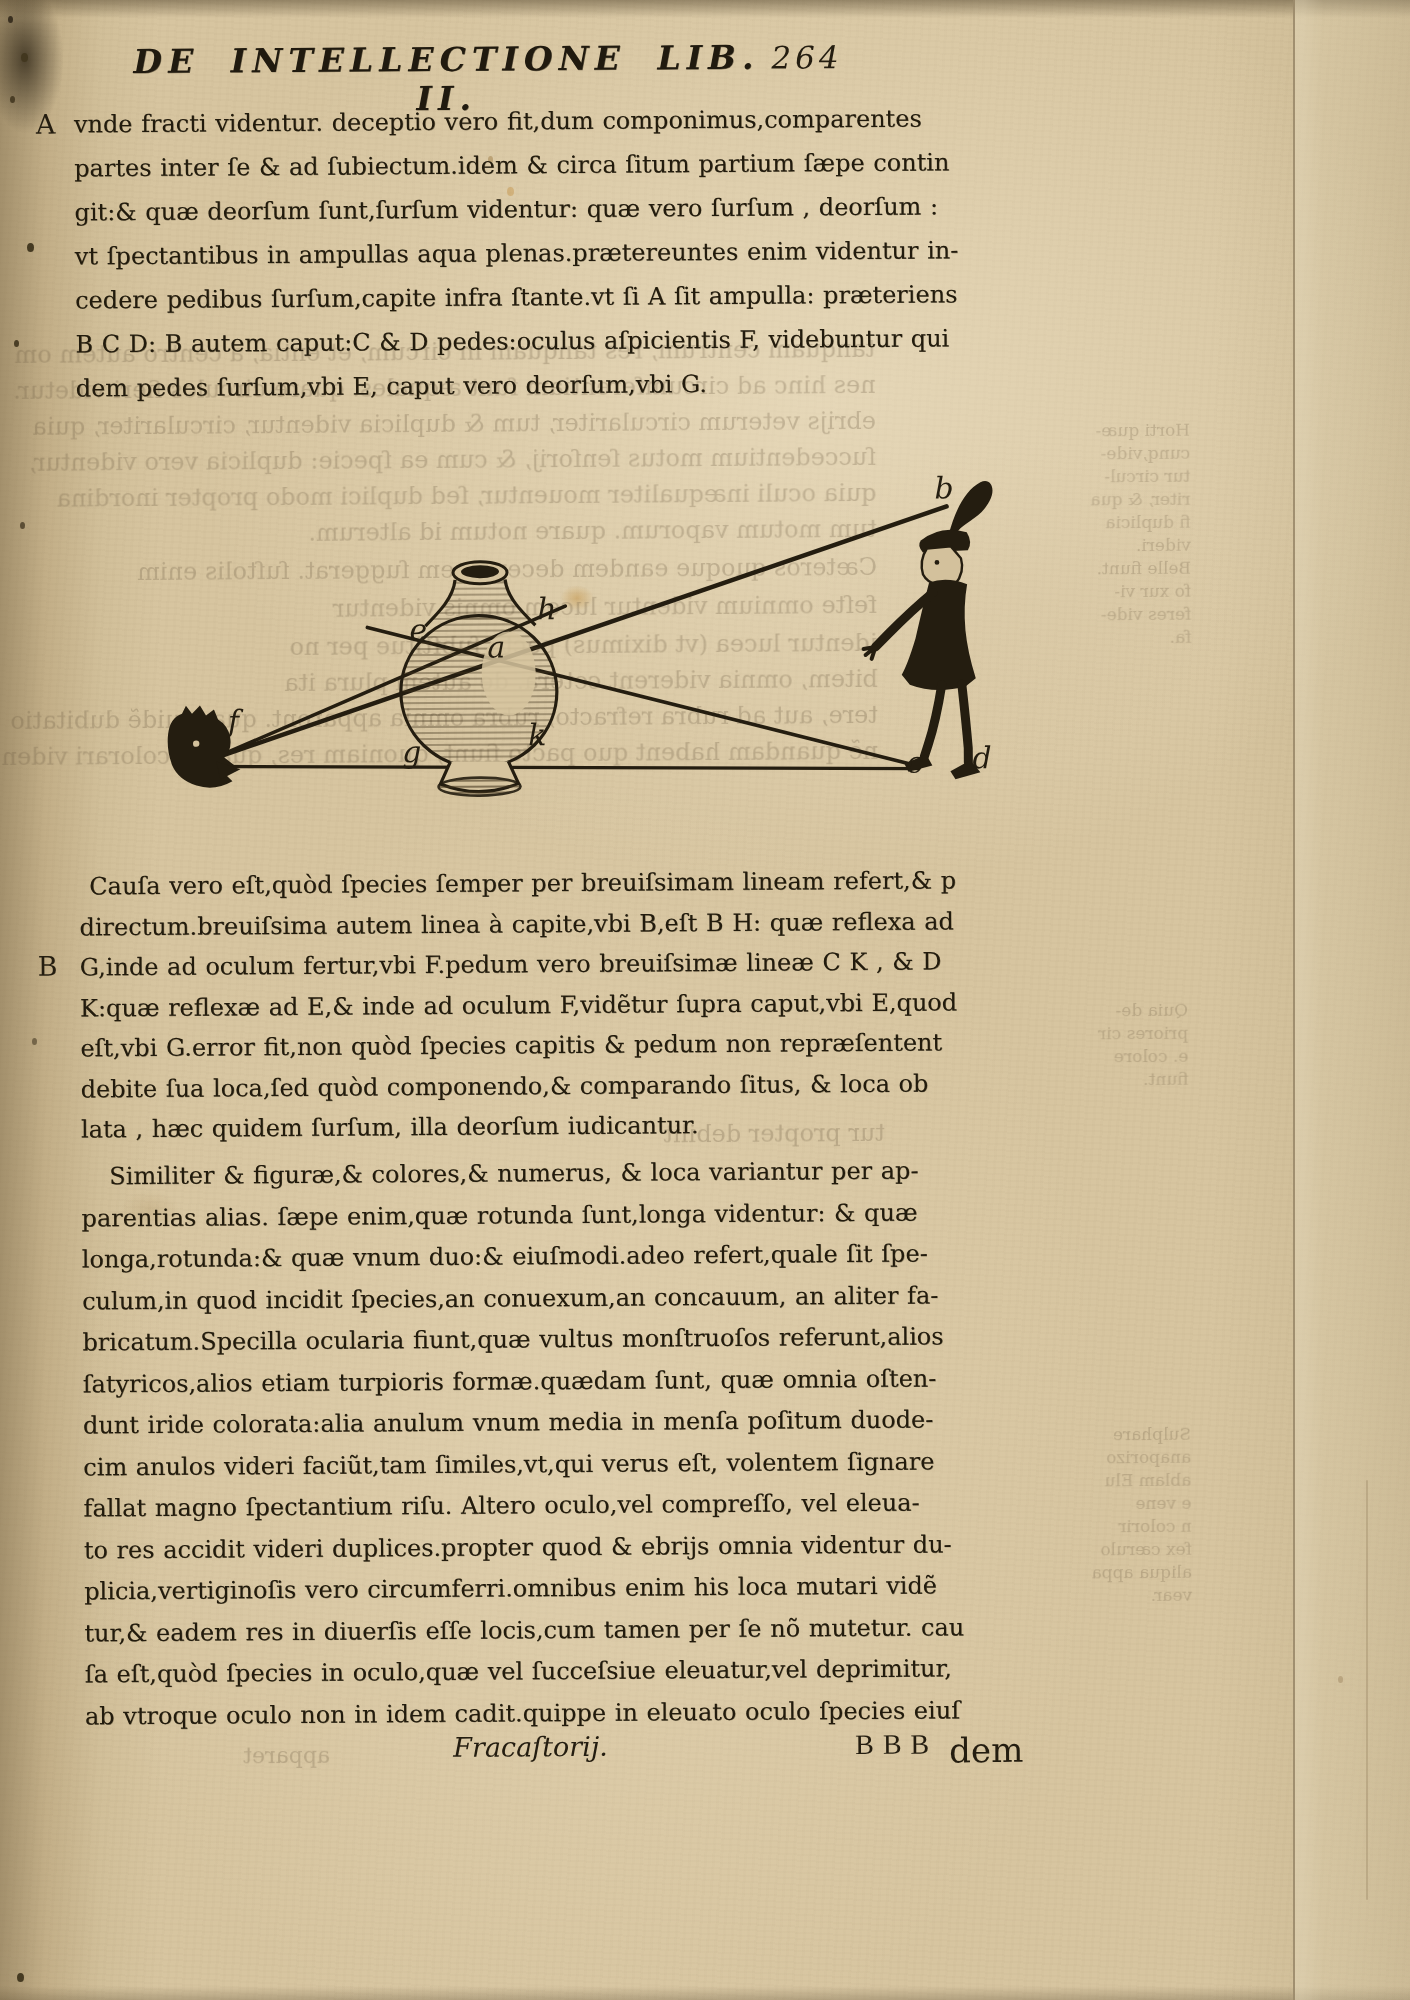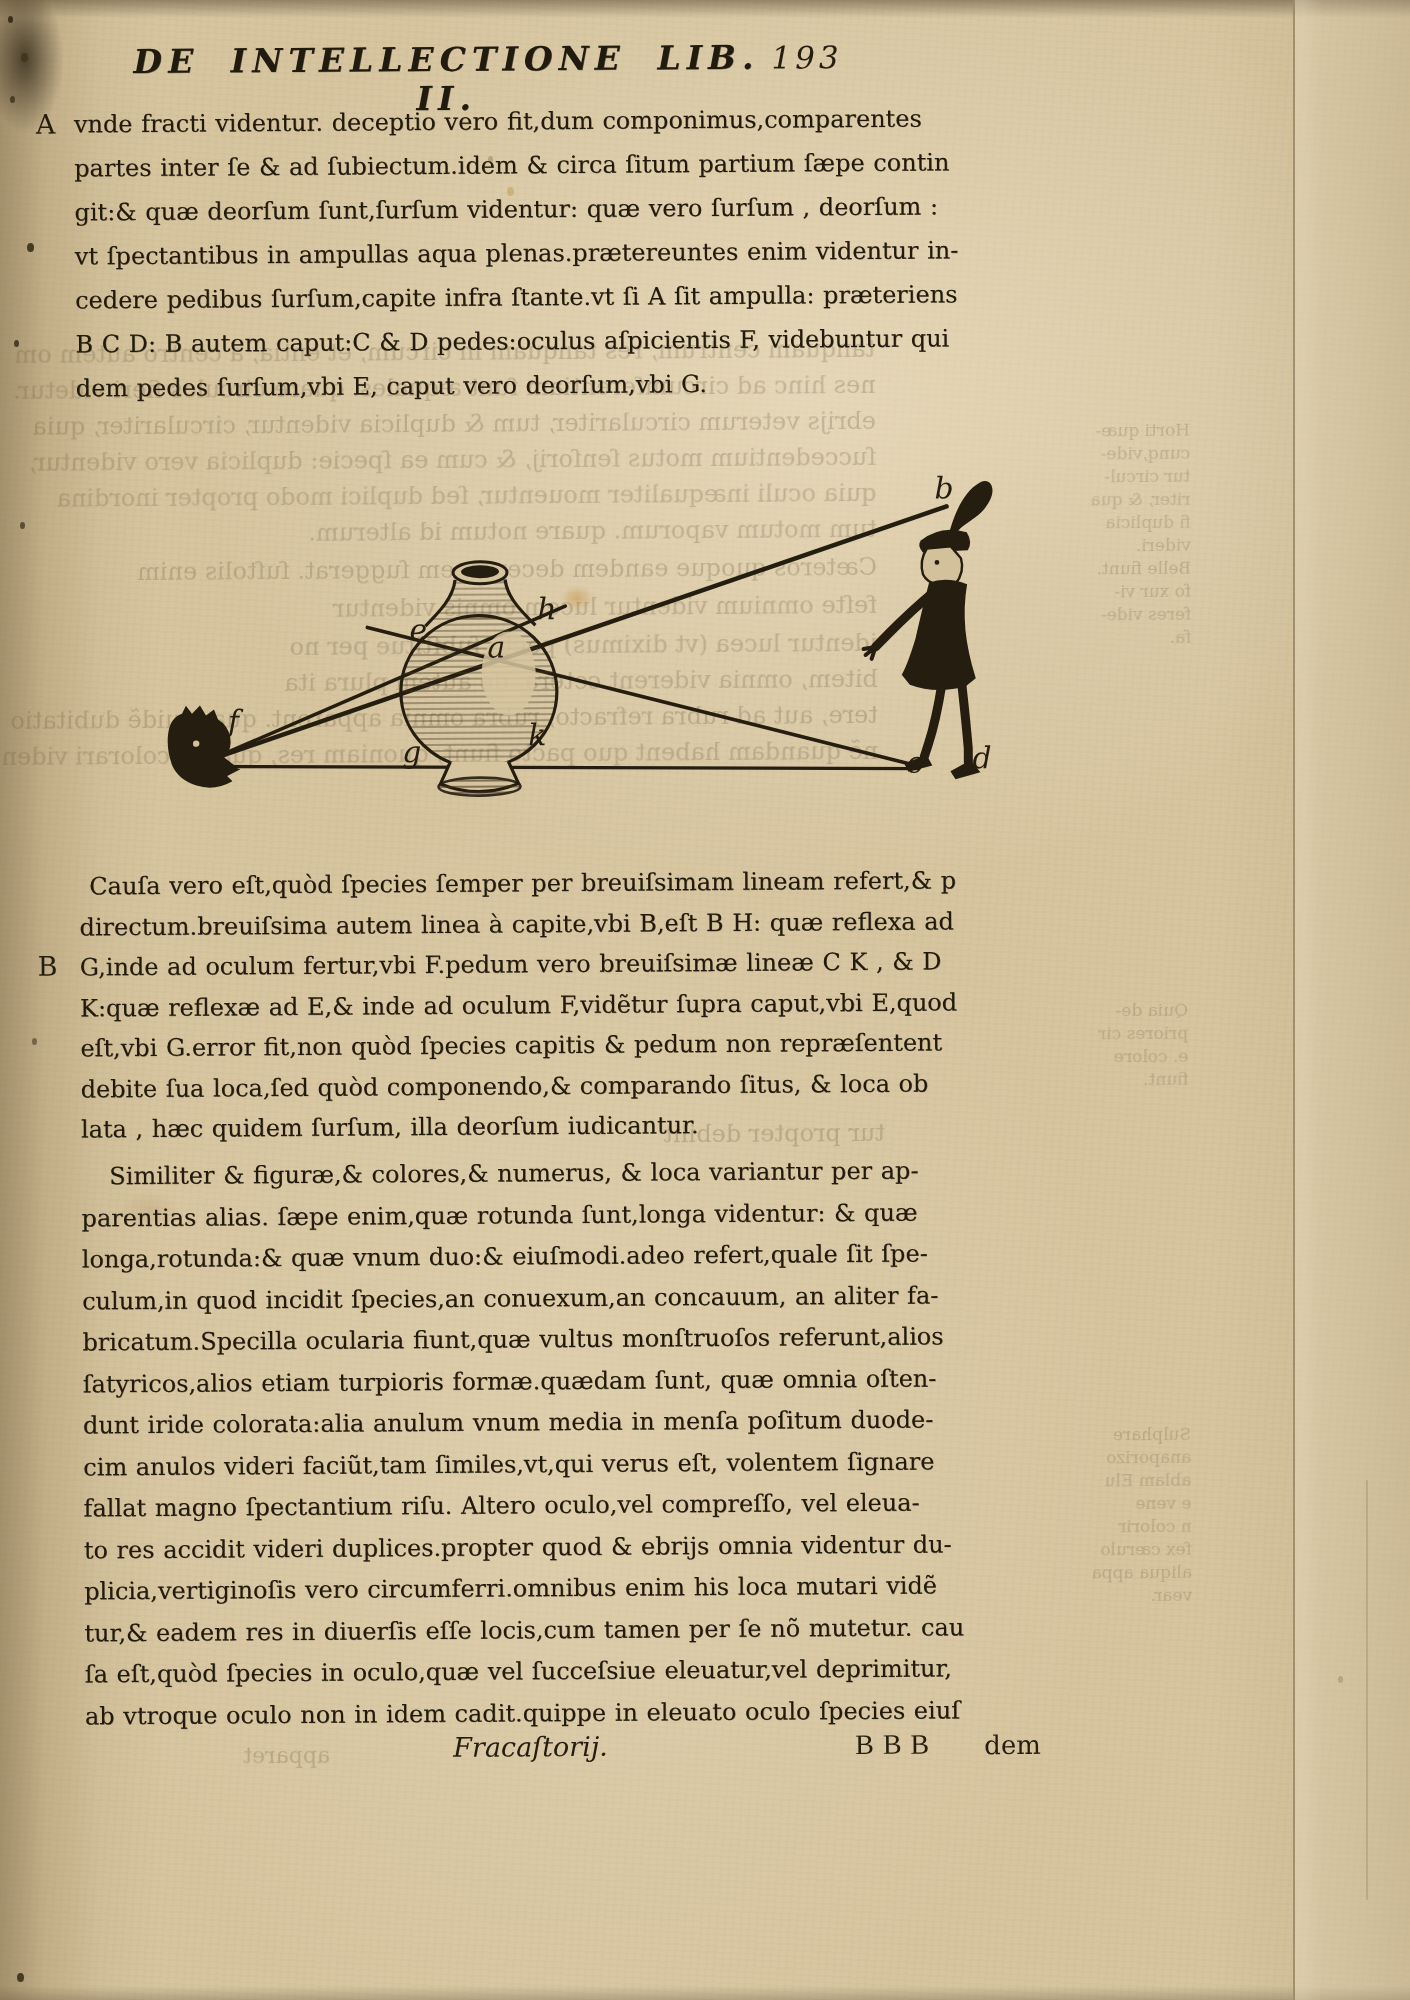--- a/index.html
+++ b/index.html
@@ -43,21 +43,21 @@
     word-spacing:1px;text-shadow:.45px .35px .5px rgba(40,30,12,.45);}
   .para .ln{display:block;}
   .p1{top:100px;}  .p1 .ln{line-height:44px;}
   .p2{top:864px;} .p2 .ln{line-height:40.5px;}
   .p2 .ln:first-child{padding-left:10px;}
   .p3{top:1154px;} .p3 .ln{line-height:41.5px;}
   .p3 .ln:first-child{padding-left:28px;}
 
   .footer-author{position:absolute;left:448px;top:1732px;font-style:italic;font-size:27px;color:#241d10;}
   .footer-sig{position:absolute;left:850px;top:1732px;font-size:28px;letter-spacing:9px;color:#241d10;font-family:Liberation Serif, serif;}
-  .footer-catch{position:absolute;left:979px;top:1734px;font-size:26px;color:#241d10;}
+  .footer-catch{position:absolute;left:944px;top:1734px;font-size:34px;color:#241d10;}
 
   .ghost{position:absolute;color:rgba(104,88,63,.9);transform:scaleX(-1);filter:blur(.6px);white-space:nowrap;}
   .gc{left:88px;width:792px;font-size:24px;opacity:.30;}
   .gm{font-size:17px;line-height:23px;opacity:.28;width:110px;}
   .gm .ln{display:block;}
   .gword{font-size:22px;opacity:.30;}
 
   .diagram{position:absolute;left:90px;top:430px;z-index:5;}
 </style>
 </head>
@@ -68,21 +68,21 @@
 <div class="corner-blob"></div>
 <div class="specks"></div>
 <div class="fore-edge"></div>
 <div class="fiber"></div>
 <div class="stain" style="left:560px;top:585px;width:34px;height:26px;background:radial-gradient(rgba(186,128,38,.4),rgba(186,128,38,0) 70%);"></div>
 <div class="stain" style="left:120px;top:1190px;width:60px;height:40px;background:radial-gradient(rgba(150,118,66,.18),rgba(150,118,66,0) 70%);"></div>
 
 <div class="content">
 
   <div class="header-title">DE INTELLECTIONE LIB. II.</div>
-  <div class="page-number">193</div>
+  <div class="page-number">264</div>
 
   <div class="margin-letter" style="left:42px;top:106px;">A</div>
   <div class="margin-letter" style="left:38px;top:948px;">B</div>
 
   <div class="ghost gc" style="top:338px;">tanquam centrum, res tanquam in circum, et entia, a centro autem om</div>
   <div class="ghost gc" style="top:374px;">nes hinc ad circumferentiam ſunt æquales. quare circulos fieri videtur.</div>
   <div class="ghost gc" style="top:410px;">ebrijs veterum circulariter, tum &amp; duplicia videntur, circulariter, quia</div>
   <div class="ghost gc" style="top:446px;">ſuccedentium motus ſenſorij, &amp; cum ea ſpecie: duplicia vero videntur,</div>
   <div class="ghost gc" style="top:482px;">quia oculi inæqualiter mouentur, ſed duplici modo propter inordina</div>
   <div class="ghost gc" style="top:518px;">tum motum vaporum. quare notum id alterum.</div>

